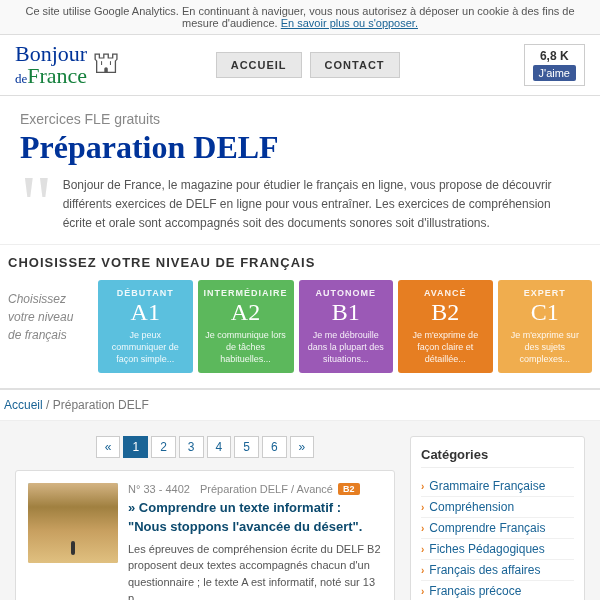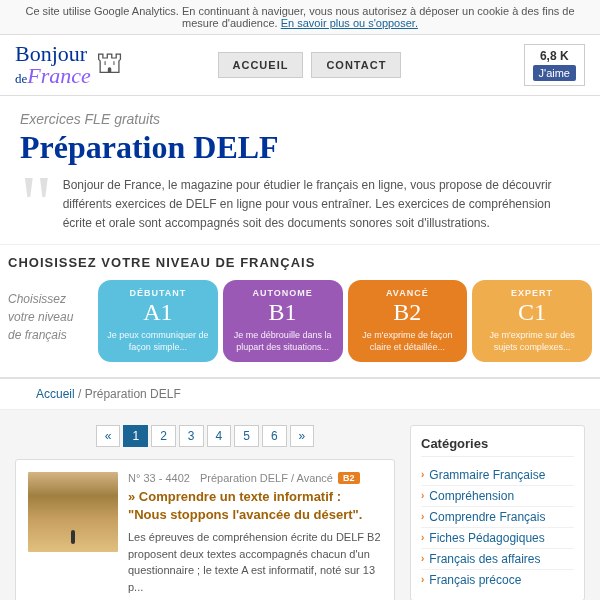--- a/index.html
+++ b/index.html
@@ -30,21 +30,21 @@
       align-items: center;
       gap: 5px;
     }
     .logo-text {
       font-size: 22px;
       color: #003399;
       font-family: Georgia, serif;
       line-height: 1;
     }
     .logo-text span.de { font-size: 13px; }
-    .logo-text span.france { color: #8b5cf6; font-style: italic; }
+    .logo-text span.france { color: #15803d; }
     .logo-eiffel {
       font-size: 30px;
       color: #555;
     }
     .nav-buttons {
       display: flex;
       gap: 8px;
       flex: 1;
       justify-content: center;
     }
@@ -81,21 +81,20 @@
       width: 100%;
     }
 
     
     .hero {
       background: #fff;
       padding: 15px 20px 10px;
       border-bottom: 1px solid #eee;
     }
     .hero-subtitle {
-      font-style: italic;
       color: #888;
       font-size: 14px;
       margin-bottom: 2px;
     }
     .hero-title {
       font-size: 32px;
       color: #003399;
       font-weight: bold;
       font-family: Georgia, serif;
       margin-bottom: 10px;
@@ -145,21 +144,21 @@
       padding-right: 10px;
       margin-top: 10px;
     }
     .levels {
       display: flex;
       gap: 5px;
       flex: 1;
     }
     .level-card {
       flex: 1;
-      border-radius: 13px;
+      border-radius: 3px;
       padding: 8px 6px;
       text-align: center;
       color: #fff;
       cursor: pointer;
     }
     .level-card .level-label {
       font-size: 9px;
       font-weight: bold;
       text-transform: uppercase;
       letter-spacing: 1px;
@@ -174,21 +173,21 @@
     .level-card .level-desc {
       font-size: 9px;
       margin-top: 4px;
       opacity: 0.9;
       line-height: 1.3;
     }
 
     
     .breadcrumb-bar {
       background: #fff;
-      padding: 8px 36px;
+      padding: 8px 4px;
       font-size: 12px;
       color: #777;
       border-bottom: 1px solid #eee;
     }
     .breadcrumb-bar a { color: #1a6496; text-decoration: none; }
 
     .main-content {
       display: flex;
       gap: 0;
       padding: 15px;
@@ -277,21 +276,21 @@
       padding: 1px 5px;
       border-radius: 2px;
     }
     .article-title {
       font-size: 13px;
       color: #cc0000;
       font-weight: bold;
       margin-bottom: 5px;
       line-height: 1.4;
     }
-    .article-title a { color: #a16207; text-decoration: none; }
+    .article-title a { color: #0c4a6e; text-decoration: none; }
     .article-excerpt {
       font-size: 11px;
       color: #555;
       line-height: 1.5;
       margin-bottom: 8px;
     }
 
     
     .right-col {
       width: 175px;
@@ -368,20 +367,25 @@
 <div class="level-section">
   <div class="level-title" style="font-size: 13px; font-weight: bold; color: rgb(51, 51, 51); letter-spacing: 1px; margin-bottom: 10px; font-variant: small-caps; text-transform: uppercase;">Choisissez votre niveau de français</div>
   <div class="levels-container">
     <div class="choose-text">Choisissez votre niveau de français</div>
     <div class="levels">
 
     <div class="level-card" style="background: rgb(91, 192, 222);">
     <div class="level-label">Débutant</div>
     <div class="level-code">A1</div>
     <div class="level-desc">Je peux communiquer de façon simple...</div>
+  </div>
+        <div class="level-card" style="background: rgb(92, 184, 92);">
+    <div class="level-label">Intermédiaire</div>
+    <div class="level-code">A2</div>
+    <div class="level-desc">Je communique lors de tâches habituelles...</div>
   </div>
         <div class="level-card" style="background: rgb(155, 89, 182);">
     <div class="level-label">Autonome</div>
     <div class="level-code">B1</div>
     <div class="level-desc">Je me débrouille dans la plupart des situations...</div>
   </div>
         <div class="level-card" style="background: rgb(230, 126, 34);">
     <div class="level-label">Avancé</div>
     <div class="level-code">B2</div>
     <div class="level-desc">Je m'exprime de façon claire et détaillée...</div>

